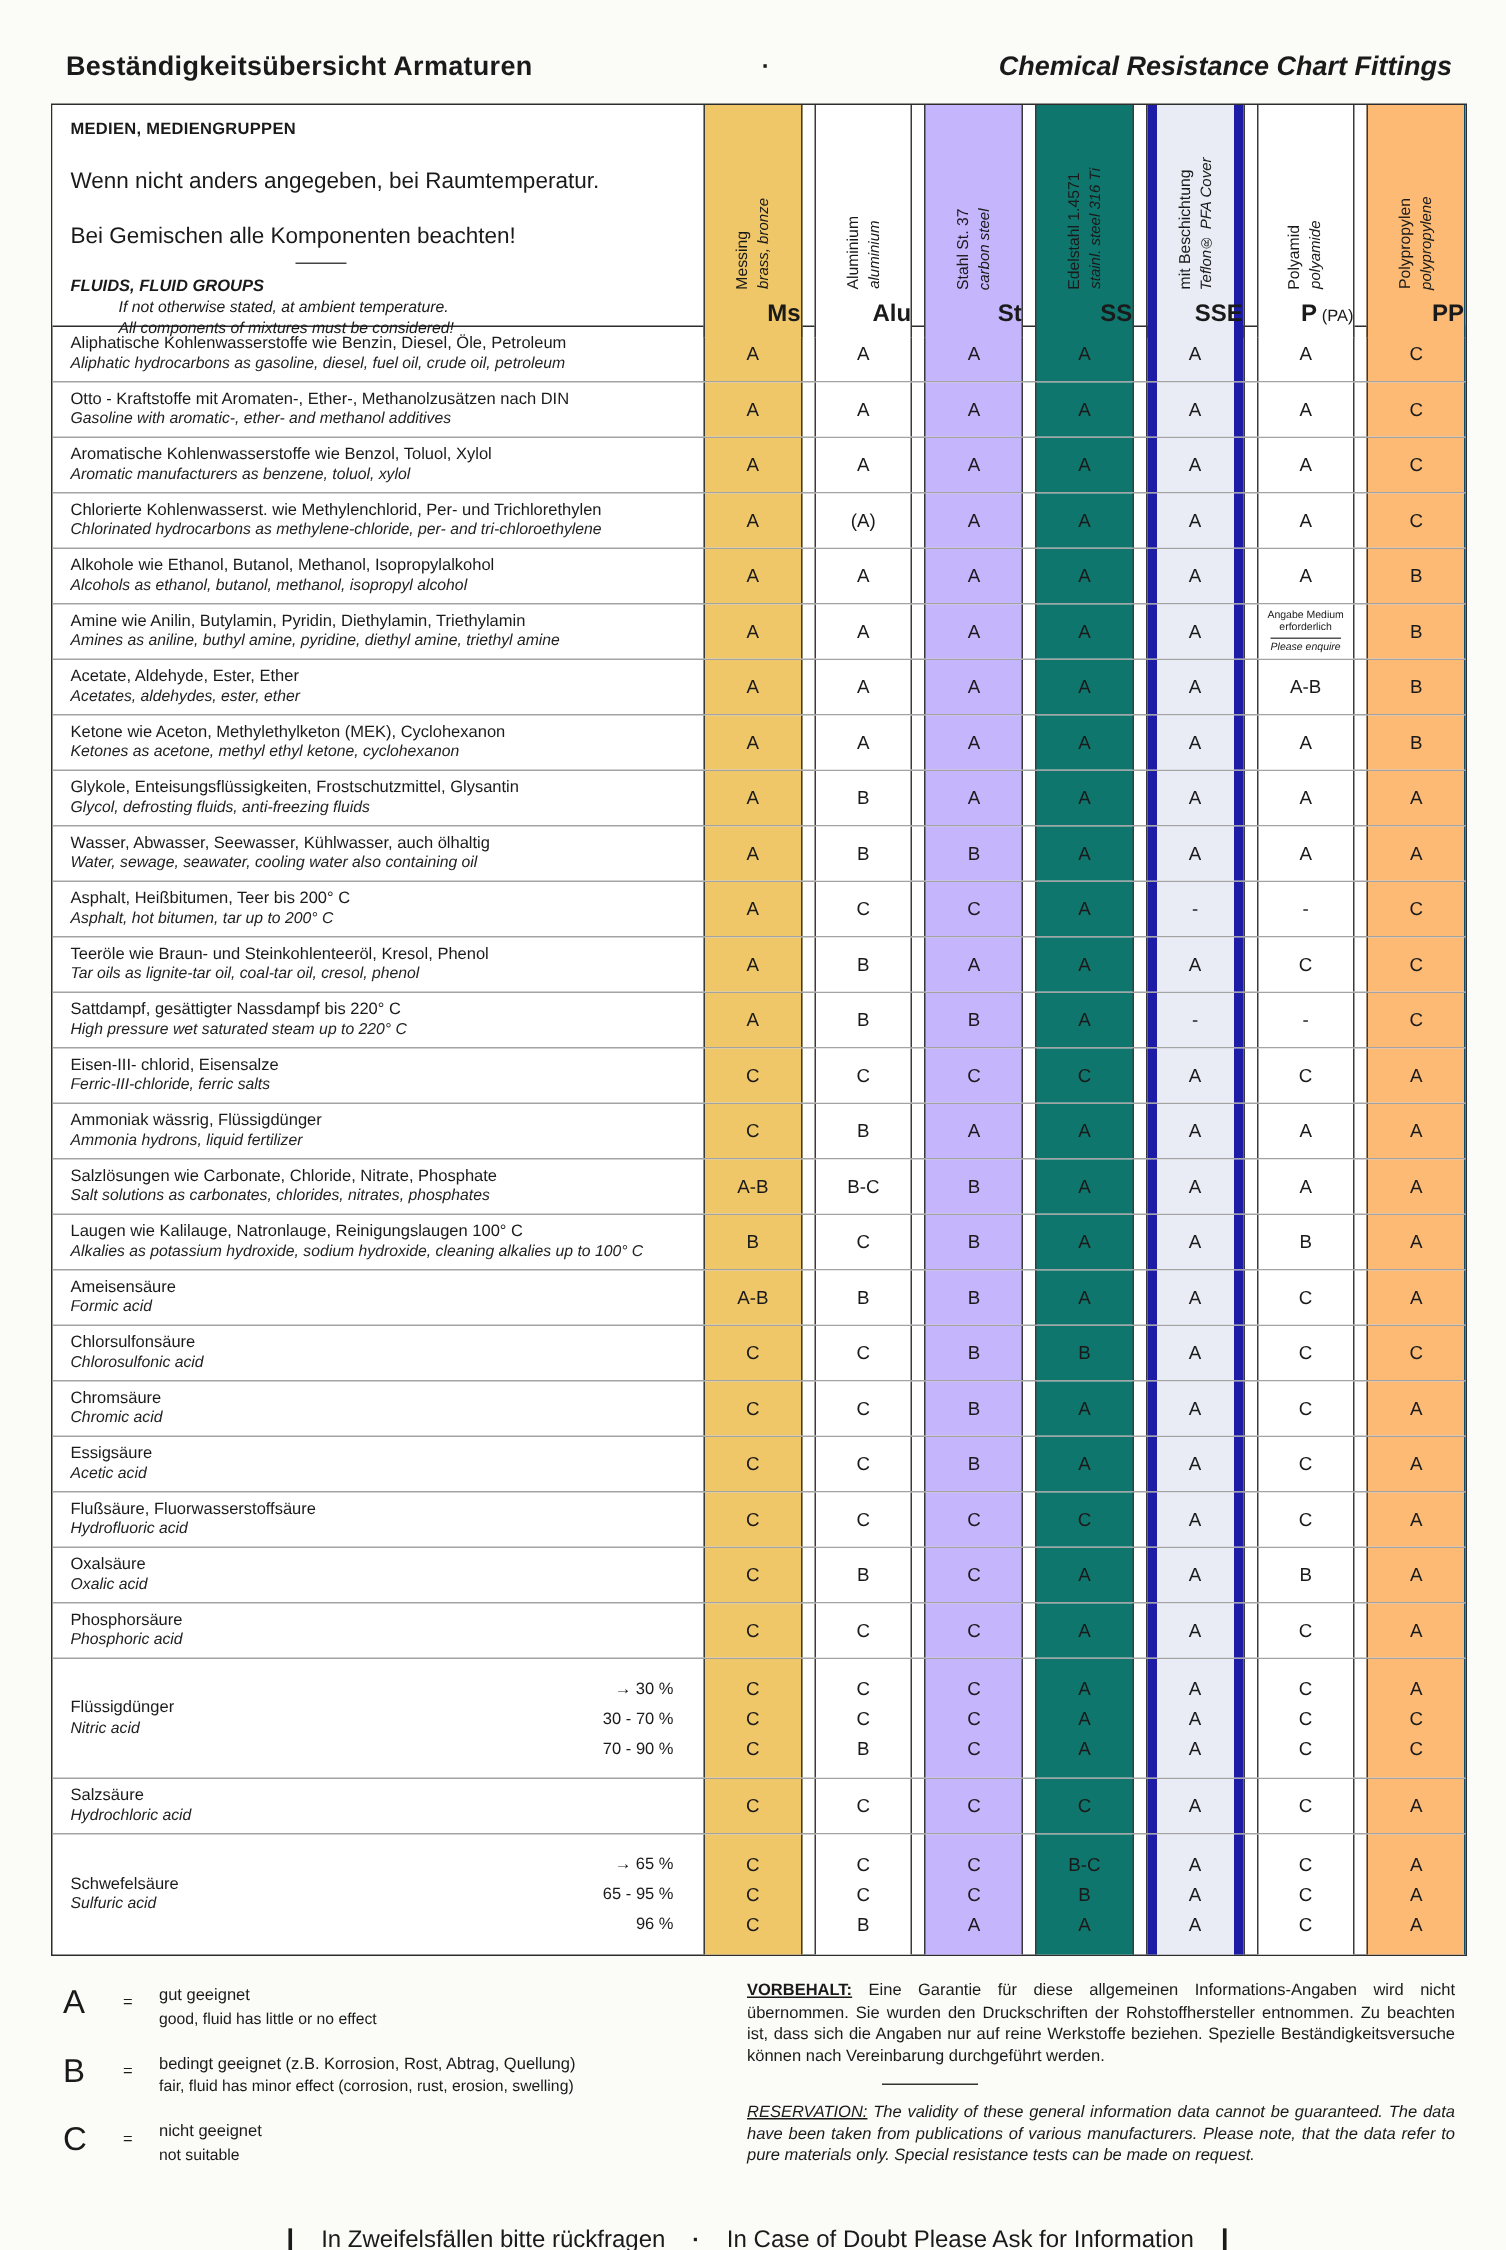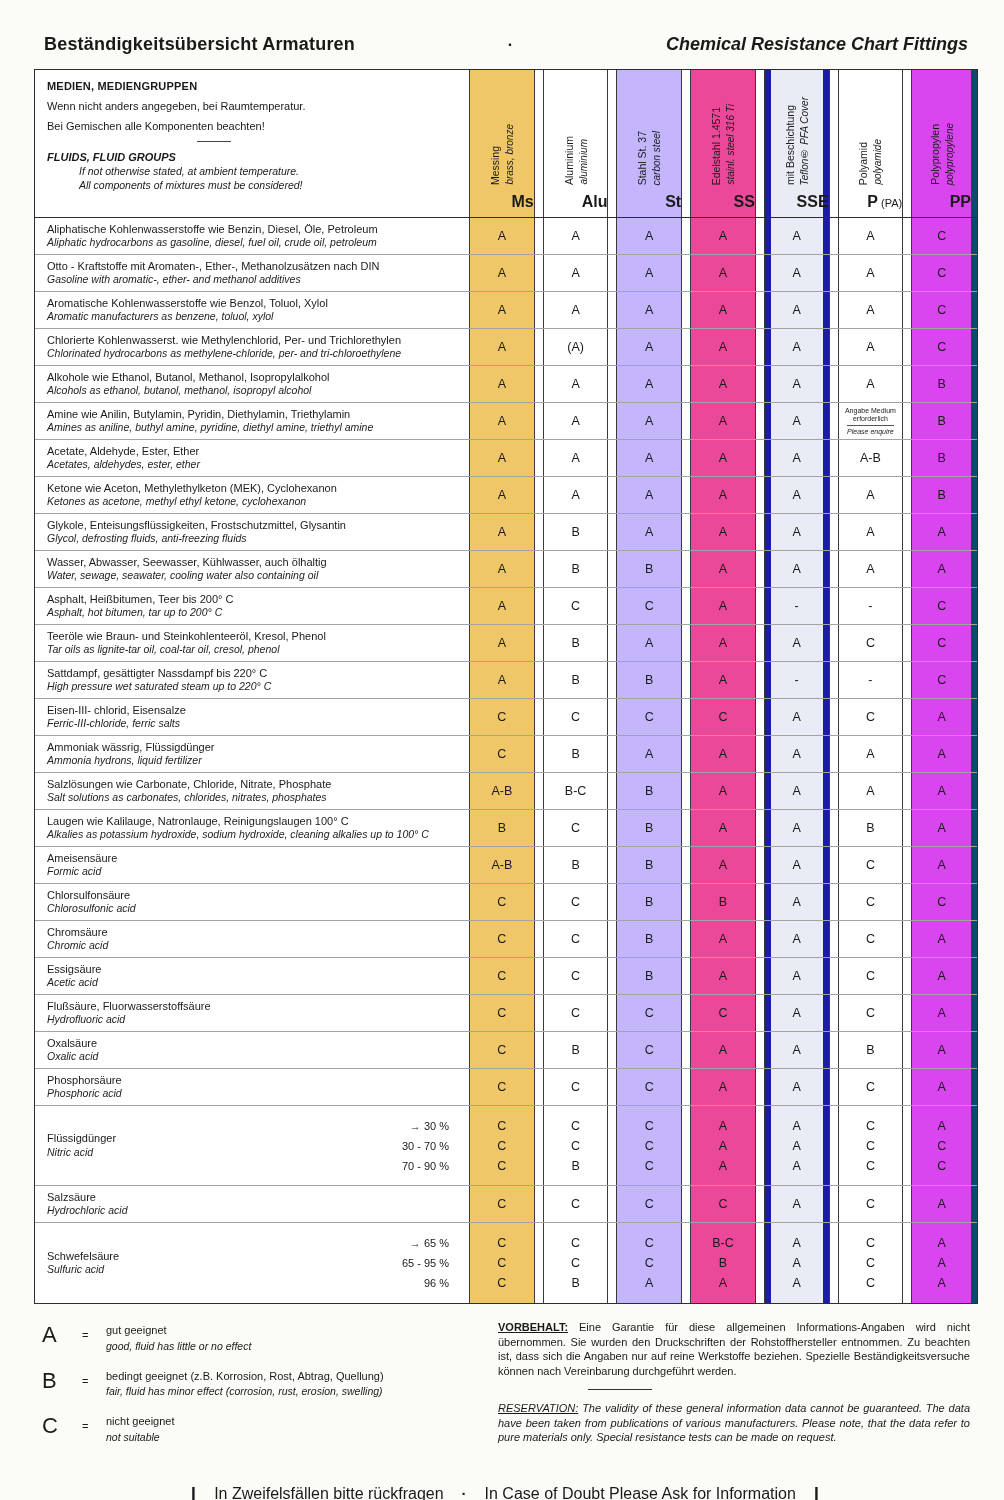--- a/index.html
+++ b/index.html
@@ -14,31 +14,31 @@
   .title-en { font-size:18px; font-weight:bold; font-style:italic; }
 
   
   .ctable { border:1.5px solid #2d2d2d; background:#fff; width:944px; }
   .grid-row { display:grid; grid-template-columns:426px repeat(7, 1fr); column-gap:8px; }
 
   
   .col-ms  { background:#f0c768; border-left:1px solid #3a3a3a; border-right:1px solid #3a3a3a; }
   .col-alu { background:#ffffff; border-left:1px solid #3a3a3a; border-right:1px solid #3a3a3a; }
   .col-st  { background:#c4b5fd; border-left:1px solid #3a3a3a; border-right:1px solid #3a3a3a; }
-  .col-ss  { background:#ec4899; border-left:1px solid #3a3a3a; border-right:1px solid #3a3a3a; }
+  .col-ss  { background:#0f766e; border-left:1px solid #3a3a3a; border-right:1px solid #3a3a3a; }
   .col-sse { background:linear-gradient(to right,#1c1ca6 0,#1c1ca6 6px,#e9ebf5 6px,#e9ebf5 calc(100% - 6px),#1c1ca6 calc(100% - 6px),#1c1ca6 100%);
              border-left:1px solid #3a3a3a; border-right:1px solid #3a3a3a; }
   .col-p   { background:#ffffff; border-left:1px solid #3a3a3a; border-right:1px solid #3a3a3a; }
-  .col-pp  { background:#d946ef; border-left:1px solid #3a3a3a; border-right:6px solid #0c4a6e; }
+  .col-pp  { background:#fdba74; border-left:1px solid #3a3a3a; border-right:1px solid #0c4a6e; }
 
   
   .thead { border-bottom:1.5px solid #2d2d2d; height:148px; background:#fff; }
   .media-cell { padding:10px 8px 0 12px; }
   .media-de1 { font-size:11px; font-weight:bold; letter-spacing:.2px; }
-  .media-de2, .media-de3 { font-size:11px; margin-top:8px; }
+  .media-de2, .media-de3 { font-size:15px; margin-top:20px; }
   .media-divider { width:34px; border-top:1.2px solid #444; margin:9px auto 9px 150px; }
   .media-en1 { font-size:11px; font-weight:bold; font-style:italic; }
   .media-en2, .media-en3 { font-size:10.5px; font-style:italic; margin-top:2px;margin-left:32px; }
   .hcell { position:relative; }
   .rot { position:absolute; top:6px; left:0; right:0; bottom:32px; display:flex; justify-content:center; align-items:flex-end; gap:3px; }
   .rot-de, .rot-en { writing-mode:vertical-rl; transform:rotate(180deg); font-size:10.5px; white-space:nowrap; }
   .rot-en { font-style:italic; font-size:10px; }
   .abbr { position:absolute; bottom:6px; left:0; right:0; text-align:right; font-weight:bold; font-size:16px; }
   .abbr-suffix { font-weight:normal; font-size:11px; }
 
@@ -58,21 +58,21 @@
   .tiny { font-size:7px; line-height:8px; text-align:center; max-width:56px; }
   .tiny-en { border-top:1px solid #555; margin-top:2px; padding-top:2px; font-style:italic; }
 
   
   .bottom { display:flex; gap:26px; margin-top:16px; padding:0 6px 0 8px; }
   .legend { width:430px; padding-top:4px; }
   .legend-item { display:grid; grid-template-columns:40px 24px 1fr; align-items:start; margin-bottom:17px; }
   .legend-letter { font-size:22px; line-height:22px; }
   .legend-eq { font-size:11px; padding-top:5px; }
   .legend-de { font-size:11px; line-height:13.5px; }
-  .legend-en { font-size:10.5px; font-style:italic; line-height:13px; margin-top:2px; }
+  .legend-en { font-size:10.5px; line-height:13px; margin-top:2px; }
   .notes { flex:1; font-size:11px; }
   .notes-de { line-height:14.5px; text-align:justify; }
   .notes-label { font-weight:bold; text-decoration:underline; }
   .notes-divider { width:64px; border-top:1.2px solid #333; margin:11px auto 11px 90px; }
   .notes-en { line-height:14.5px; font-style:italic; text-align:justify; }
   .notes-label-en { font-weight:normal; font-style:italic; text-decoration:underline;margin-top:14px; }
 
   
   .footline { display:flex; justify-content:center; align-items:center; gap:18px; margin-top:22px; font-size:16px; }
   .foot-bar { font-size:19px; font-weight:bold; }

